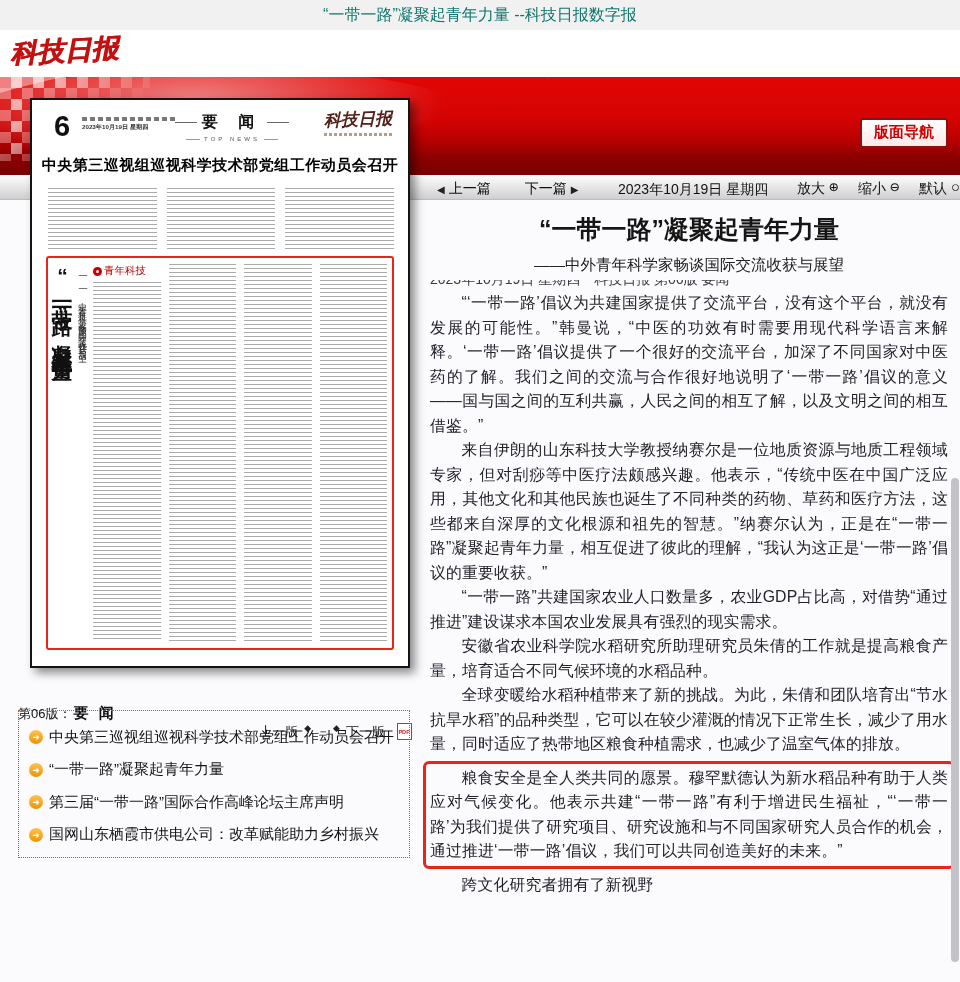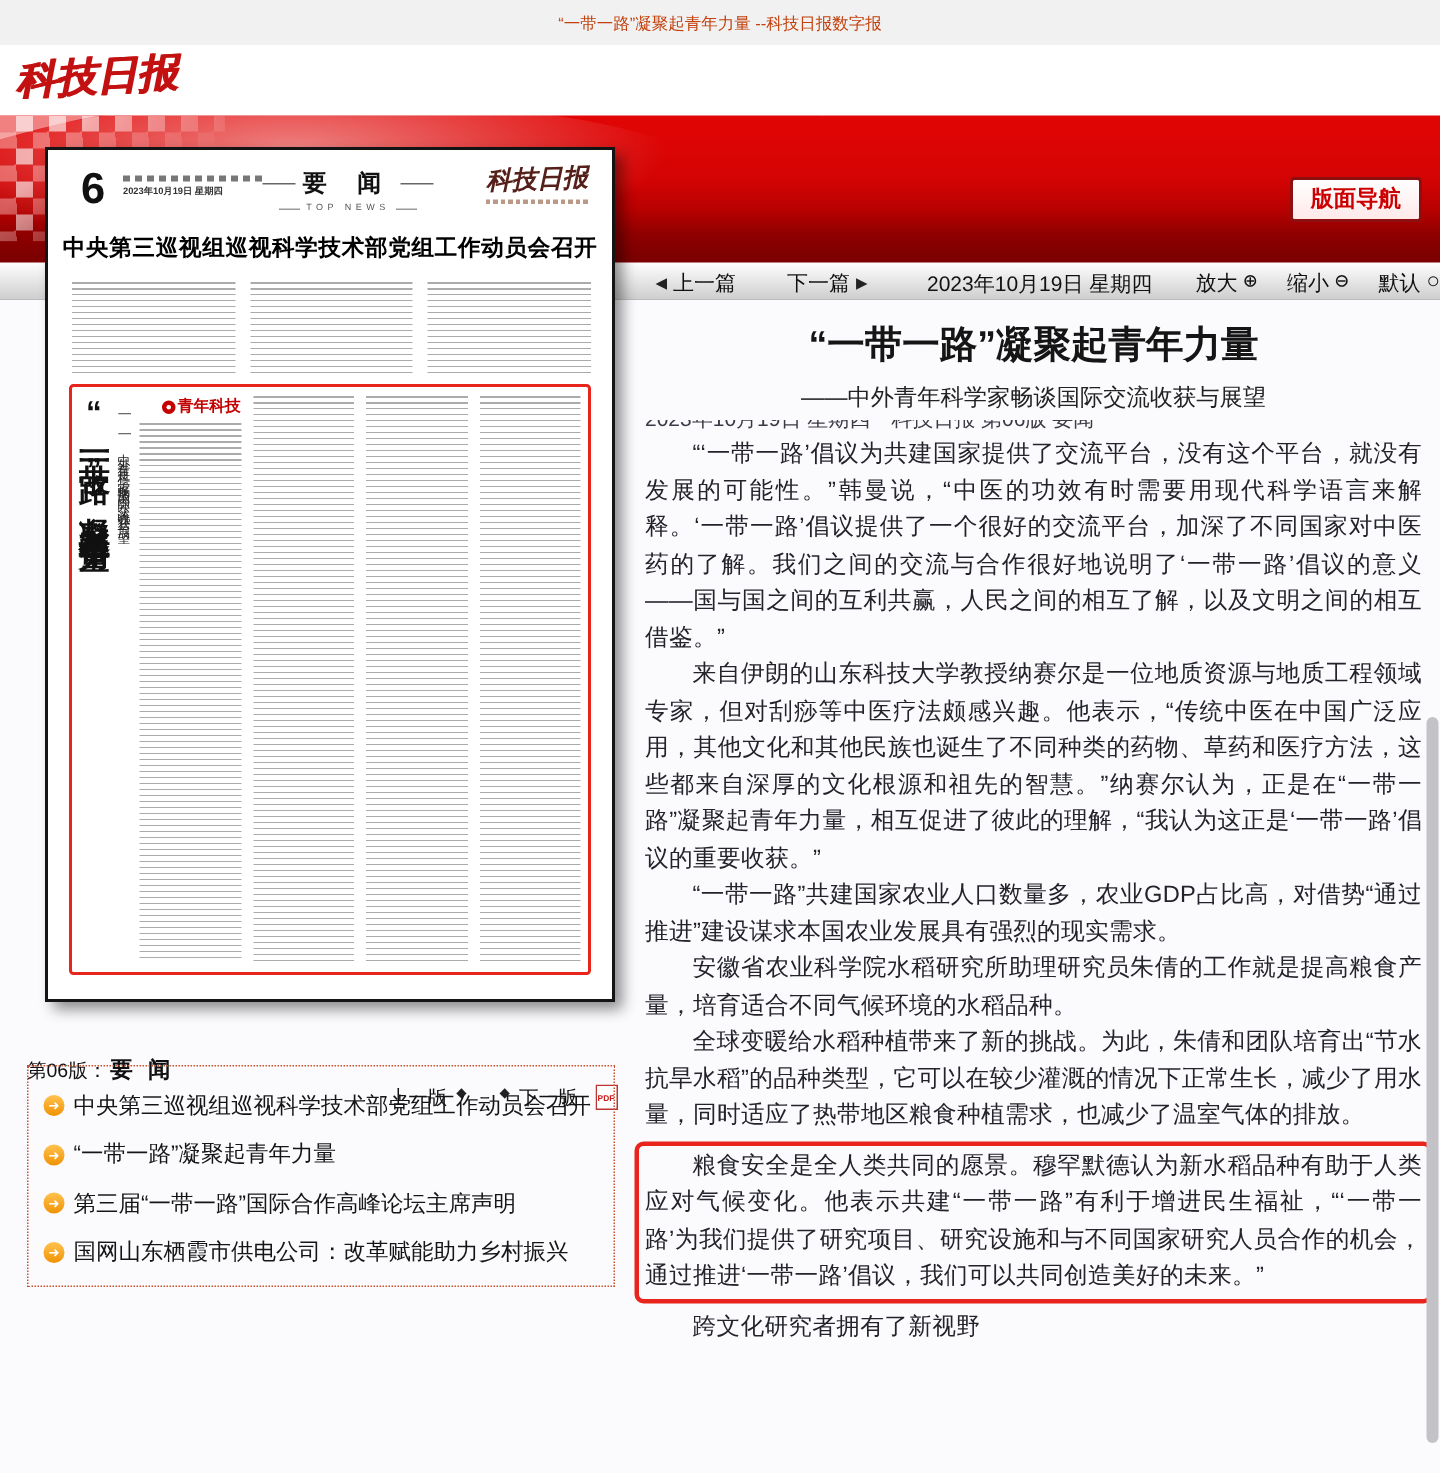--- a/index.html
+++ b/index.html
@@ -2,21 +2,21 @@
 <html><head>
 <meta charset="utf-8">
 <style>
   html,body{margin:0;padding:0;}
   body{width:960px;height:982px;position:relative;overflow:hidden;
        font-family:"Liberation Sans","DejaVu Sans",sans-serif;background:#fbfbfe;}
 
   
   .titlebar{position:absolute;left:0;top:0;width:960px;height:30px;background:#f1f1f1;
             border-bottom:1px solid #e2e2e2;display:flex;align-items:center;justify-content:center;
-            font-size:11px;color:#c2410c;}
+            font-size:16px;color:#0f766e;}
 
   
   .logoband{position:absolute;left:0;top:30px;width:960px;height:47px;background:#fff;}
   .sitelogo{position:absolute;left:10px;top:3px;font-family:"DejaVu Serif","Liberation Serif",serif;
             font-style:italic;font-weight:bold;font-size:27px;color:#c31111;transform:rotate(-3deg);
             text-shadow:1px 0 0 #c31111;}
 
   
   .banner{position:absolute;left:0;top:77px;width:960px;height:95px;overflow:hidden;
           background:linear-gradient(180deg,#e20606 0%,#d40303 45%,#b80101 66%,#8e0000 84%,#7c0000 100%);}
@@ -68,22 +68,22 @@
   .strip1 .pcol{height:100%;}
 
   .t-redbox{position:absolute;left:14px;top:156px;width:348px;height:394px;border:2px solid #e8251d;
             border-radius:3px;box-sizing:border-box;display:flex;padding:6px 5px 6px 3px;gap:4px;cursor:pointer;}
   .vtitle{writing-mode:vertical-rl;text-orientation:upright;font-size:21px;font-weight:900;color:#111;
           line-height:1.05;letter-spacing:3px;height:100%;}
   .vsub{writing-mode:vertical-rl;text-orientation:upright;font-size:8.5px;color:#222;letter-spacing:3px;height:96%;margin-top:6px;}
   .t-redcols{flex:1;display:flex;gap:8px;}
   .t-redcol{flex:1;display:flex;flex-direction:column;}
   .t-redcol .fill{flex:1;background:repeating-linear-gradient(180deg,#969696 0 1px,transparent 1px 4px);opacity:.8;}
-  .ymast{display:flex;align-items:center;gap:2px;font-size:10.5px;font-weight:bold;color:#c40000;
-         white-space:nowrap;margin-bottom:4px;justify-content:flex-end;}
+  .ymast{display:flex;align-items:center;gap:2px;font-size:10.5px;font-weight:normal;color:#c40000;
+         white-space:nowrap;margin-bottom:4px;}
   .ydot{width:9px;height:9px;border-radius:50%;background:#c40000;display:inline-block;position:relative;flex:0 0 9px;}
   .ydot::after{content:"";position:absolute;left:3px;top:3px;width:3px;height:3px;border-radius:50%;background:#fff;}
 
   
   .pageinfo{position:absolute;left:18px;top:684px;width:394px;display:flex;align-items:center;font-size:13px;color:#111;}
   .pageinfo .ed{font-size:13px;}
   .pageinfo .sec{font-size:15px;font-weight:900;letter-spacing:3px;margin-left:2px;}
   .pageinfo .right{margin-left:auto;display:flex;align-items:flex-start;gap:6px;margin-top:39px;}
   .dia{font-size:9px;color:#222;}
   .pdfico{display:inline-block;margin-left:6px;cursor:pointer;}

